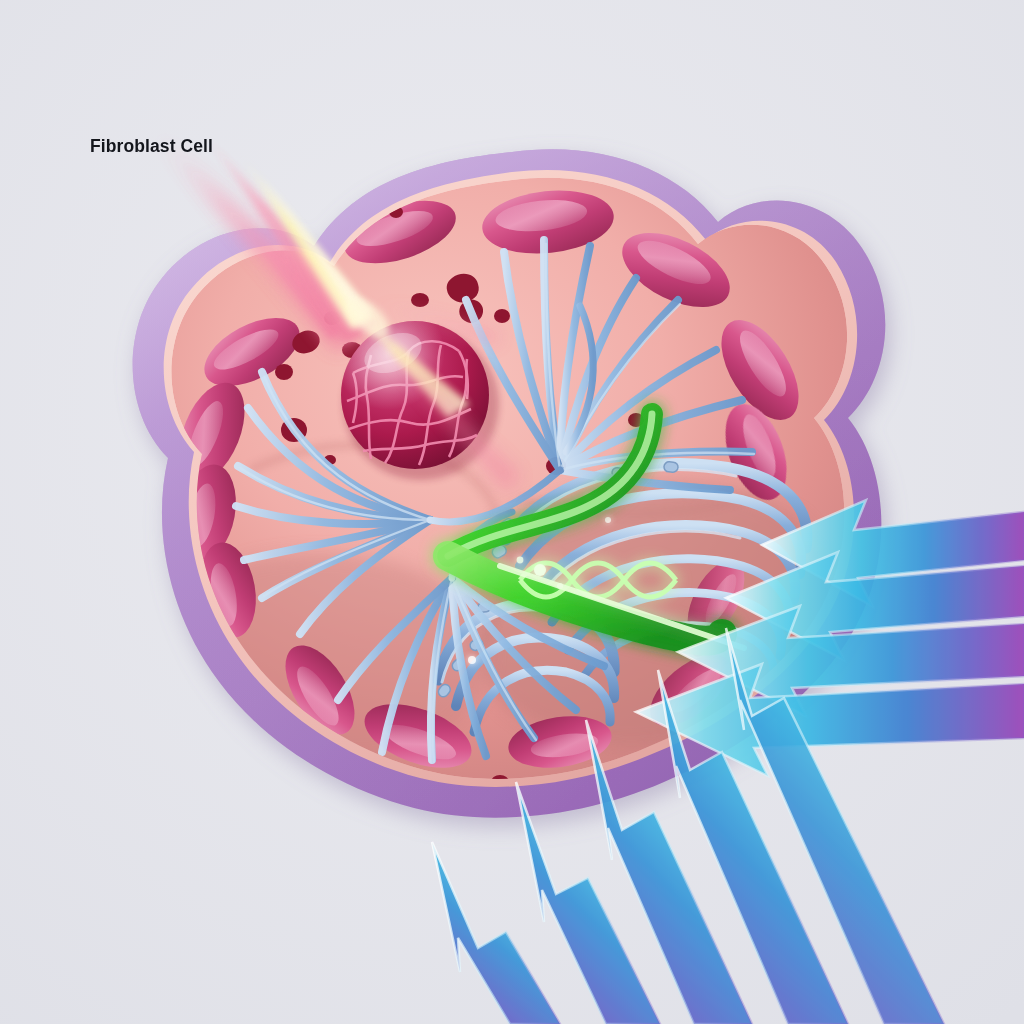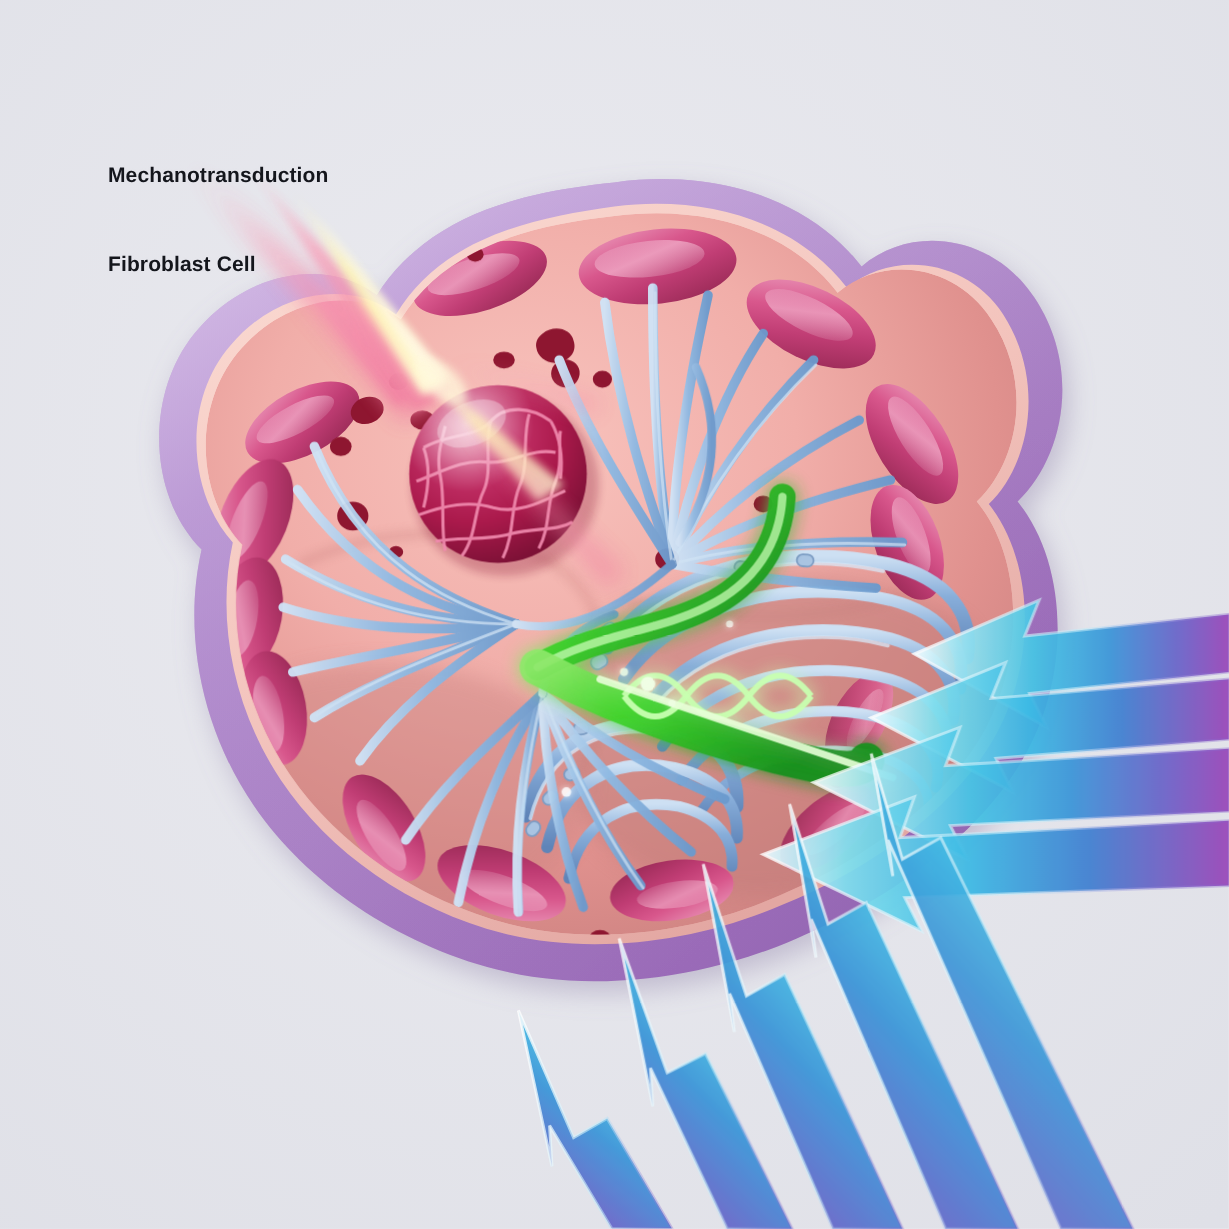--- a/index.html
+++ b/index.html
@@ -480,17 +480,16 @@
       <g opacity=".93">
         <path d="M658,670 L690,770 L722,752 L848,1024 L788,1024 L676,766 L680,798 Z" fill="url(#arrB)" stroke="url(#arrEdge)" stroke-width="2.5"></path>
       </g>
       <g opacity=".9">
         <path d="M726,628 L752,716 L784,698 L944,1024 L884,1024 L740,700 L744,730 Z" fill="url(#arrB)" stroke="url(#arrEdge)" stroke-width="2.5"></path>
       </g>
     </g>
   </svg>
 
   <div id="title">
-    <div>Mechanotransduction</div>
     <div>Fibroblast Cell</div>
   </div>
 
 </div>
 
 </body></html>

